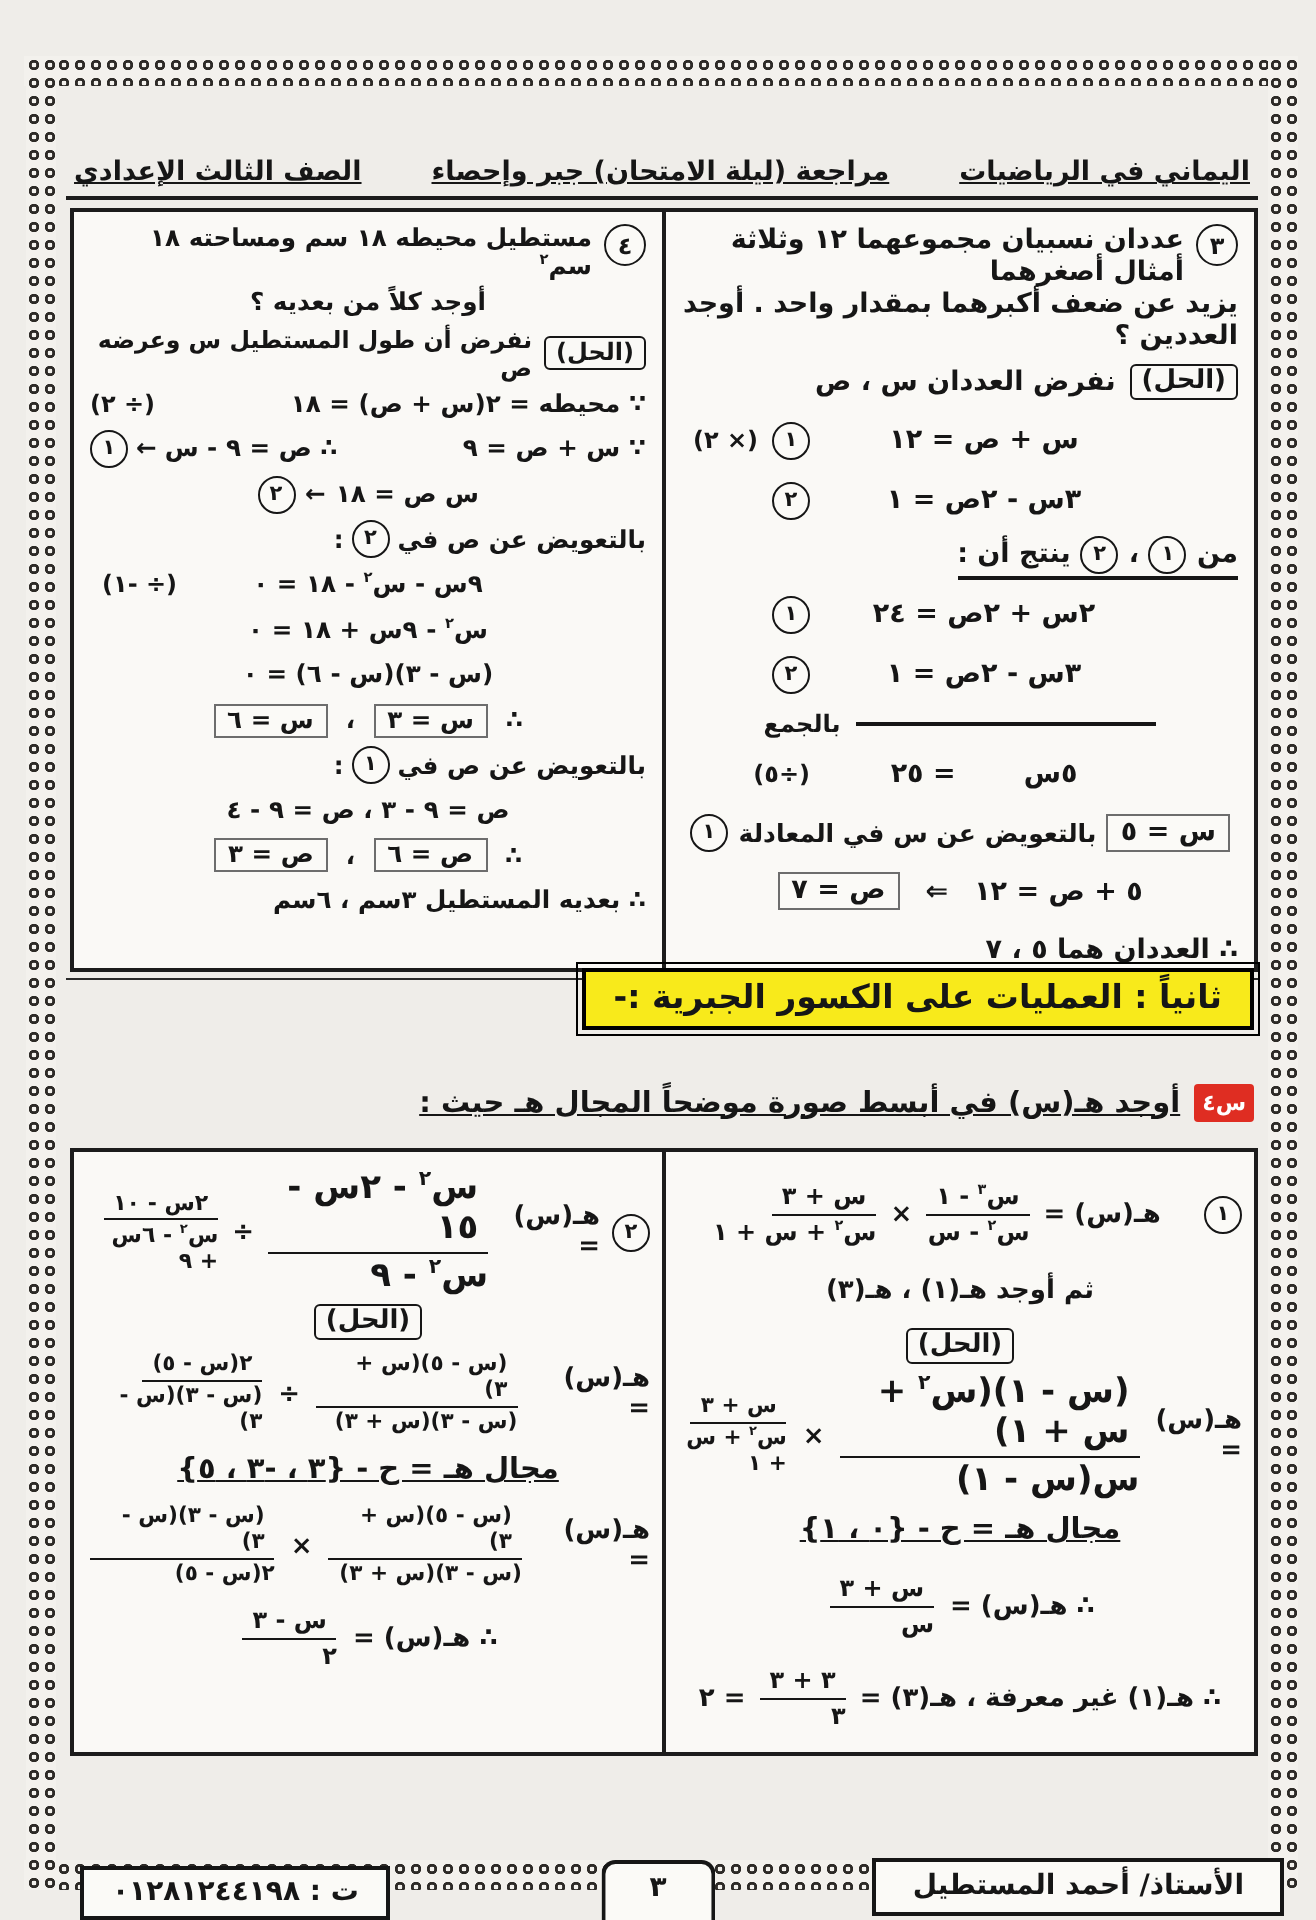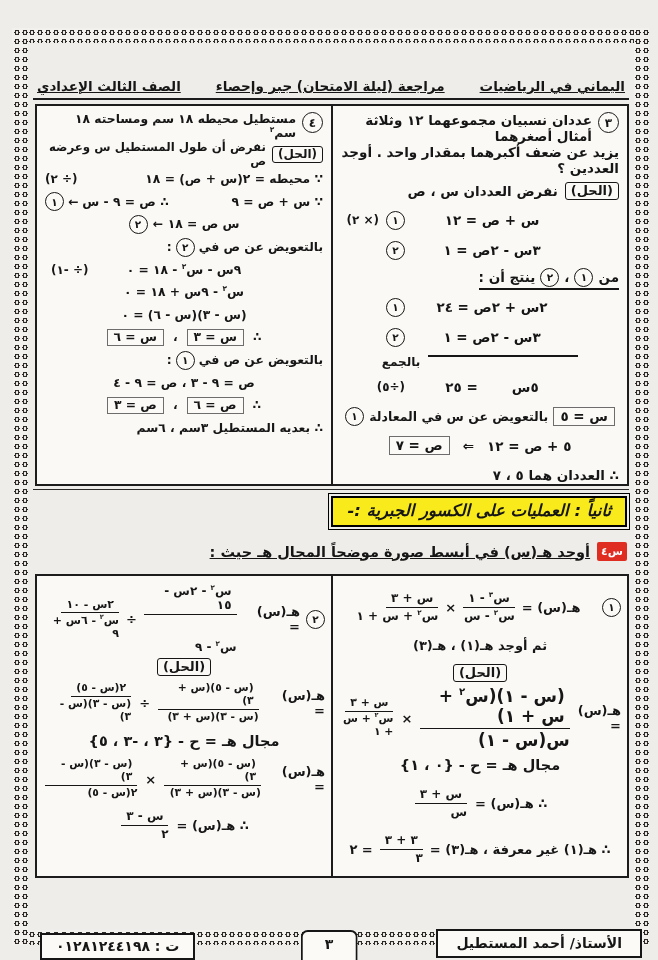--- a/index.html
+++ b/index.html
@@ -45,41 +45,41 @@
   .col-l .row{min-height:22.6px;}
   .grid3{display:grid;grid-template-columns:40px 1fr 64px;align-items:center;direction:rtl;}
   .col-r .grid3{min-height:30px;}
   .zc{display:flex;justify-content:center;align-items:center;gap:6px;}
   .zl{display:flex;justify-content:flex-start;align-items:center;gap:7px;}
   .stmt{display:flex;gap:6px;align-items:flex-start;direction:rtl;}
   .center{justify-content:center;}
   .right{justify-content:flex-start;}
   .between{justify-content:space-between;}
   .uline{border-bottom:2px solid #161616;padding-bottom:1px;display:inline-flex;align-items:center;gap:5px;}
-  .sumline{display:flex;align-items:flex-start;gap:8px;justify-content:center;}
+  .sumline{display:flex;align-items:center;gap:8px;justify-content:center;}
   .sumline .rule{width:150px;border-top:2px solid #161616;height:0;}
   .note{font-size:12px;}
 
   
   .sec-divider{position:absolute;top:443px;left:0;right:0;border-top:1.6px solid #2a2a2a;}
-  .sec-title-row{position:absolute;top:450px;right:2px;font-style:italic;}
+  .sec-title-row{position:absolute;top:438px;right:2px;}
   .ytitle{display:inline-block;background:#f8ea1b;border:2.5px solid #000;outline:1.6px solid #000;outline-offset:2px;
           padding:3px 14px 5px;font-size:16.5px;}
   .qrow{position:absolute;top:496px;right:2px;left:0;display:flex;align-items:center;gap:7px;direction:rtl;}
   .qbadge{background:#df2d22;color:#fff;font-size:11px;padding:3px 4px;border-radius:2px;}
   .qtext{font-size:14.5px;text-decoration:underline;}
 
   
   .botbox{position:absolute;top:528px;left:2px;right:0;height:300px;border:2.3px solid #1c1c1c;
           background:#faf9f6;display:flex;direction:rtl;}
   .bcol{flex:1 1 50%;padding:8px 6px;font-size:13px;overflow:hidden;}
   .bcol-r{border-left:2px solid #1c1c1c;}
   .brow{display:flex;align-items:center;direction:rtl;min-height:30px;gap:6px;}
   .brow.tall{min-height:46px;}
-  .domain{font-size:14.5px;}
+  .domain{font-size:14.5px;text-decoration:underline;}
 
   
   .fbox{position:absolute;border:2px solid #161616;background:#fbfaf7;font-size:14px;padding:3px 14px 4px;}
   .f-teacher{right:16px;bottom:2px;padding:4px 18px 5px;}
   .f-page{left:50%;transform:translateX(-50%);bottom:0px;border-bottom:none;border-radius:7px 7px 0 0;padding:4px 22px 8px;}
   .f-phone{left:40px;bottom:0px;}
 </style>
 </head>
 <body>
 
@@ -177,20 +177,23 @@
         </div>
         <div class="row right">
           <span>∴ العددان هما ٥ ، ٧</span>
         </div>
       </div>
 
       <div class="col col-l">
         <div class="stmt">
           <span class="circ big">٤</span>
           <span><span>مستطيل محيطه ١٨ سم ومساحته ١٨ سم</span><sup>٢</sup></span>
+        </div>
+        <div class="row center">
+          <span>أوجد كلاً من بعديه ؟</span>
         </div>
         <div class="row right" style="gap:6px;">
           <span class="sol-lab" style="font-size:12px;">(الحل)</span>
           <span style="font-size:11.8px;">نفرض أن طول المستطيل س وعرضه ص</span>
         </div>
         <div class="row between">
           <span>∵ محيطه = ٢(س + ص) = ١٨</span>
           <span class="note">(÷ ٢)</span>
         </div>
         <div class="row between">
@@ -310,21 +313,21 @@
           </span>
           <span>= ٢</span>
         </div>
       </div>
 
       <div class="bcol">
         <div class="brow tall">
           <span class="circ">٢</span>
           <span style="flex:1;display:flex;justify-content:center;align-items:center;gap:5px;direction:rtl;">
             <span>هـ(س) =</span>
-            <span class="frac" style="font-size:12px;gap:24px;">
+            <span class="frac" style="font-size:17px;">
               <span class="fn"><span>س</span><sup>٢</sup><span> - ٢س - ١٥</span></span>
               <span class="fd"><span>س</span><sup>٢</sup><span> - ٩</span></span>
             </span>
             <span>÷</span>
             <span class="frac" style="font-size:11px;">
               <span class="fn">٢س - ١٠</span>
               <span class="fd"><span>س</span><sup>٢</sup><span> - ٦س + ٩</span></span>
             </span>
           </span>
         </div>

